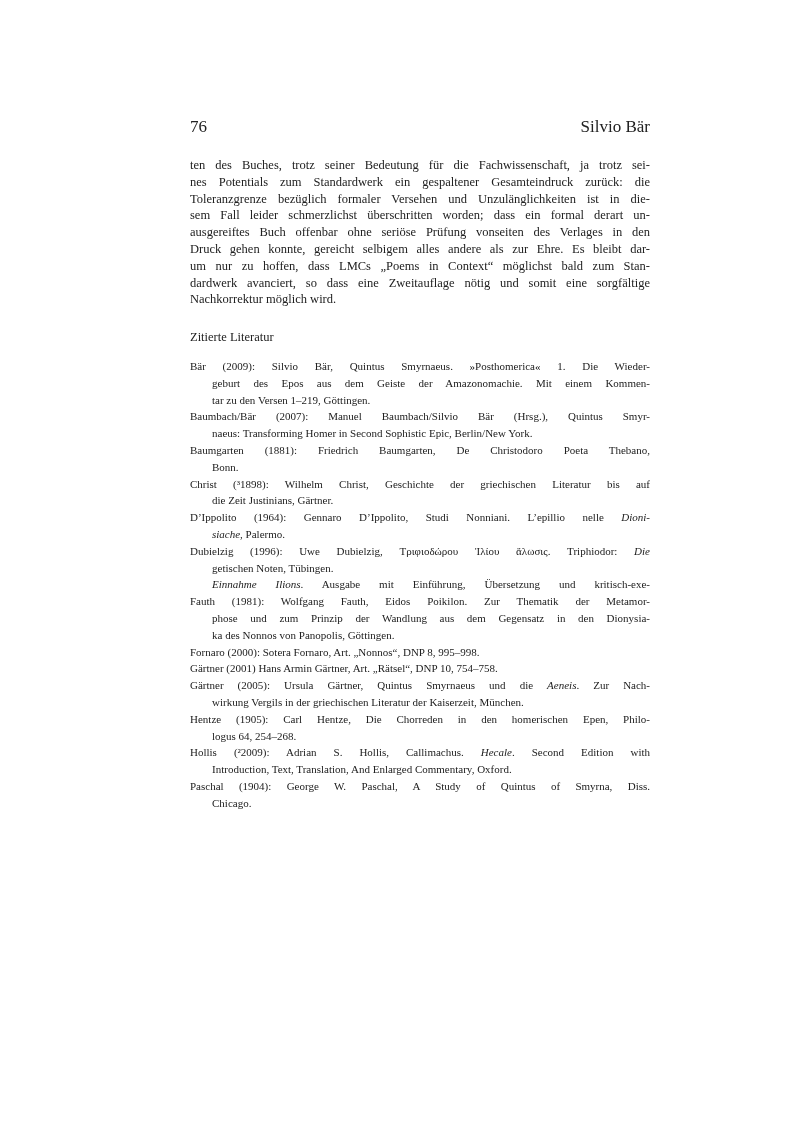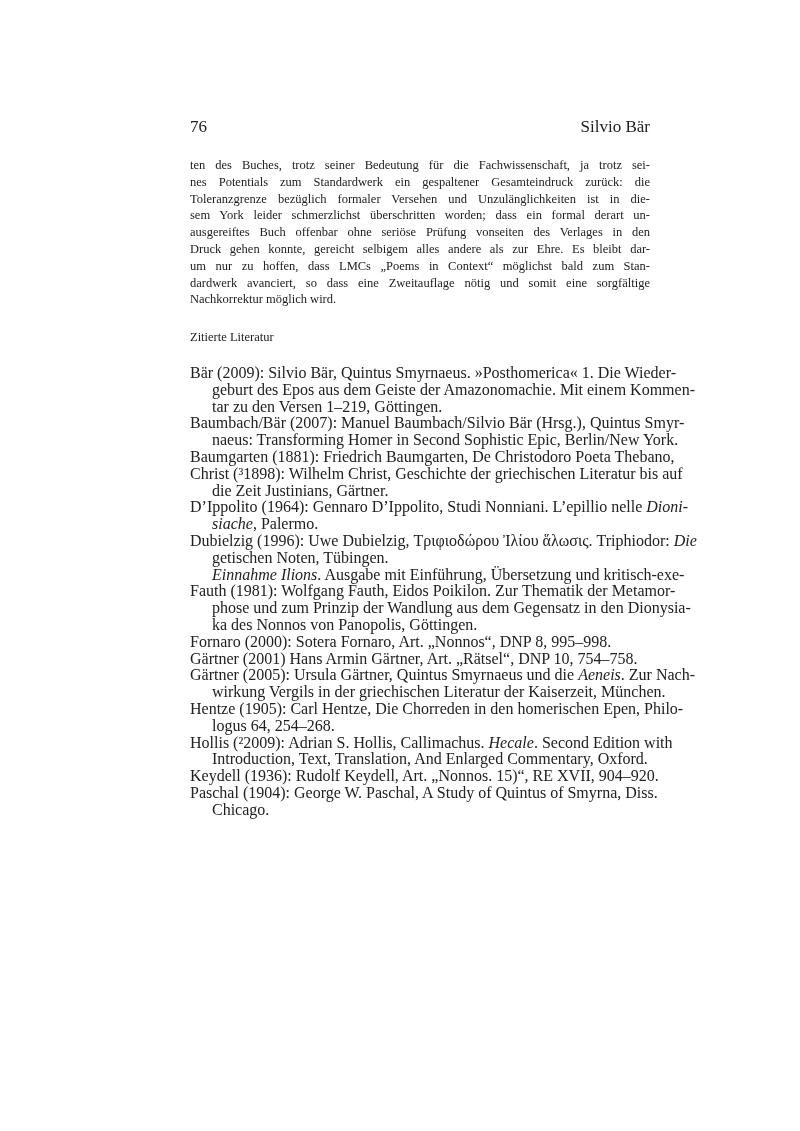--- a/index.html
+++ b/index.html
@@ -14,40 +14,40 @@
   .page{position:absolute;left:0;top:0;width:800px;height:1131px;background:#ffffff;}
   .column{position:absolute;left:190px;top:117px;width:460px;}
   .page-header{position:relative;height:17px;font-size:17px;}
   .page-number{position:absolute;left:0;top:0;}
   .running-head{position:absolute;left:0;top:0;width:100%;text-align:right;}
   .para{margin-top:23px;font-size:12.5px;}
   .ln{height:16.8px;line-height:16.8px;white-space:nowrap;}
   .ln.j{text-align:justify;text-align-last:justify;}
   .ln.hang{padding-left:22px;font-family:Liberation Serif, serif;}
   .section-heading{margin-top:21px;height:16.8px;line-height:16.8px;font-size:12.5px;}
-  .bib{margin-top:19px;font-size:16px;}
+  .bib{margin-top:12px;font-size:11px;}
   .bib-entry{margin:0;}
   i{font-style:italic;}
 </style>
 </head>
 <body>
 
 <div class="page">
   <div class="column">
 
     <div class="page-header">
       <span class="page-number">76</span>
       <span class="running-head">Silvio Bär</span>
     </div>
 
     <div class="para">
         <div class="ln j">ten des Buches, trotz seiner Bedeutung für die Fachwissenschaft, ja trotz sei-</div>
         <div class="ln j">nes Potentials zum Standardwerk ein gespaltener Gesamteindruck zurück: die</div>
         <div class="ln j">Toleranzgrenze bezüglich formaler Versehen und Unzulänglichkeiten ist in die-</div>
-        <div class="ln j">sem York leider schmerzlichst überschritten worden; dass ein formal derart un-</div>
+        <div class="ln j">sem Fall leider schmerzlichst überschritten worden; dass ein formal derart un-</div>
         <div class="ln j">ausgereiftes Buch offenbar ohne seriöse Prüfung vonseiten des Verlages in den</div>
         <div class="ln j">Druck gehen konnte, gereicht selbigem alles andere als zur Ehre. Es bleibt dar-</div>
         <div class="ln j">um nur zu hoffen, dass LMCs „Poems in Context“ möglichst bald zum Stan-</div>
         <div class="ln j">dardwerk avanciert, so dass eine Zweitauflage nötig und somit eine sorgfältige</div>
         <div class="ln">Nachkorrektur möglich wird.</div>
       </div>
 
     <div class="section-heading">Zitierte Literatur</div>
 
     <div class="bib">
@@ -55,20 +55,21 @@
           <div class="ln j">Bär (2009): Silvio Bär, Quintus Smyrnaeus. »Posthomerica« 1. Die Wieder-</div>
           <div class="ln j hang">geburt des Epos aus dem Geiste der Amazonomachie. Mit einem Kommen-</div>
           <div class="ln hang">tar zu den Versen 1–219, Göttingen.</div>
         </div>
         <div class="bib-entry">
           <div class="ln j">Baumbach/Bär (2007): Manuel Baumbach/Silvio Bär (Hrsg.), Quintus Smyr-</div>
           <div class="ln hang">naeus: Transforming Homer in Second Sophistic Epic, Berlin/New York.</div>
         </div>
         <div class="bib-entry">
           <div class="ln j">Baumgarten (1881): Friedrich Baumgarten, De Christodoro Poeta Thebano,</div>
+          <div class="ln hang">Bonn.</div>
         </div>
         <div class="bib-entry">
           <div class="ln j">Christ (³1898): Wilhelm Christ, Geschichte der griechischen Literatur bis auf</div>
           <div class="ln hang">die Zeit Justinians, Gärtner.</div>
         </div>
         <div class="bib-entry">
           <div class="ln j">D’Ippolito (1964): Gennaro D’Ippolito, Studi Nonniani. L’epillio nelle <i>Dioni-</i></div>
           <div class="ln hang"><i>siache</i>, Palermo.</div>
         </div>
         <div class="bib-entry">
@@ -93,22 +94,19 @@
         </div>
         <div class="bib-entry">
           <div class="ln j">Hentze (1905): Carl Hentze, Die Chorreden in den homerischen Epen, Philo-</div>
           <div class="ln hang">logus 64, 254–268.</div>
         </div>
         <div class="bib-entry">
           <div class="ln j">Hollis (²2009): Adrian S. Hollis, Callimachus. <i>Hecale</i>. Second Edition with</div>
           <div class="ln hang">Introduction, Text, Translation, And Enlarged Commentary, Oxford.</div>
         </div>
         <div class="bib-entry">
-          <div class="ln">Keydell (1936): Rudolf Keydell, Art. „Nonnos. 15)“, RE XVII, 904–920.</div>
-        </div>
-        <div class="bib-entry">
           <div class="ln j">Paschal (1904): George W. Paschal, A Study of Quintus of Smyrna, Diss.</div>
           <div class="ln hang">Chicago.</div>
         </div>
       </div>
 
   </div>
 </div>
 
 </body></html>

